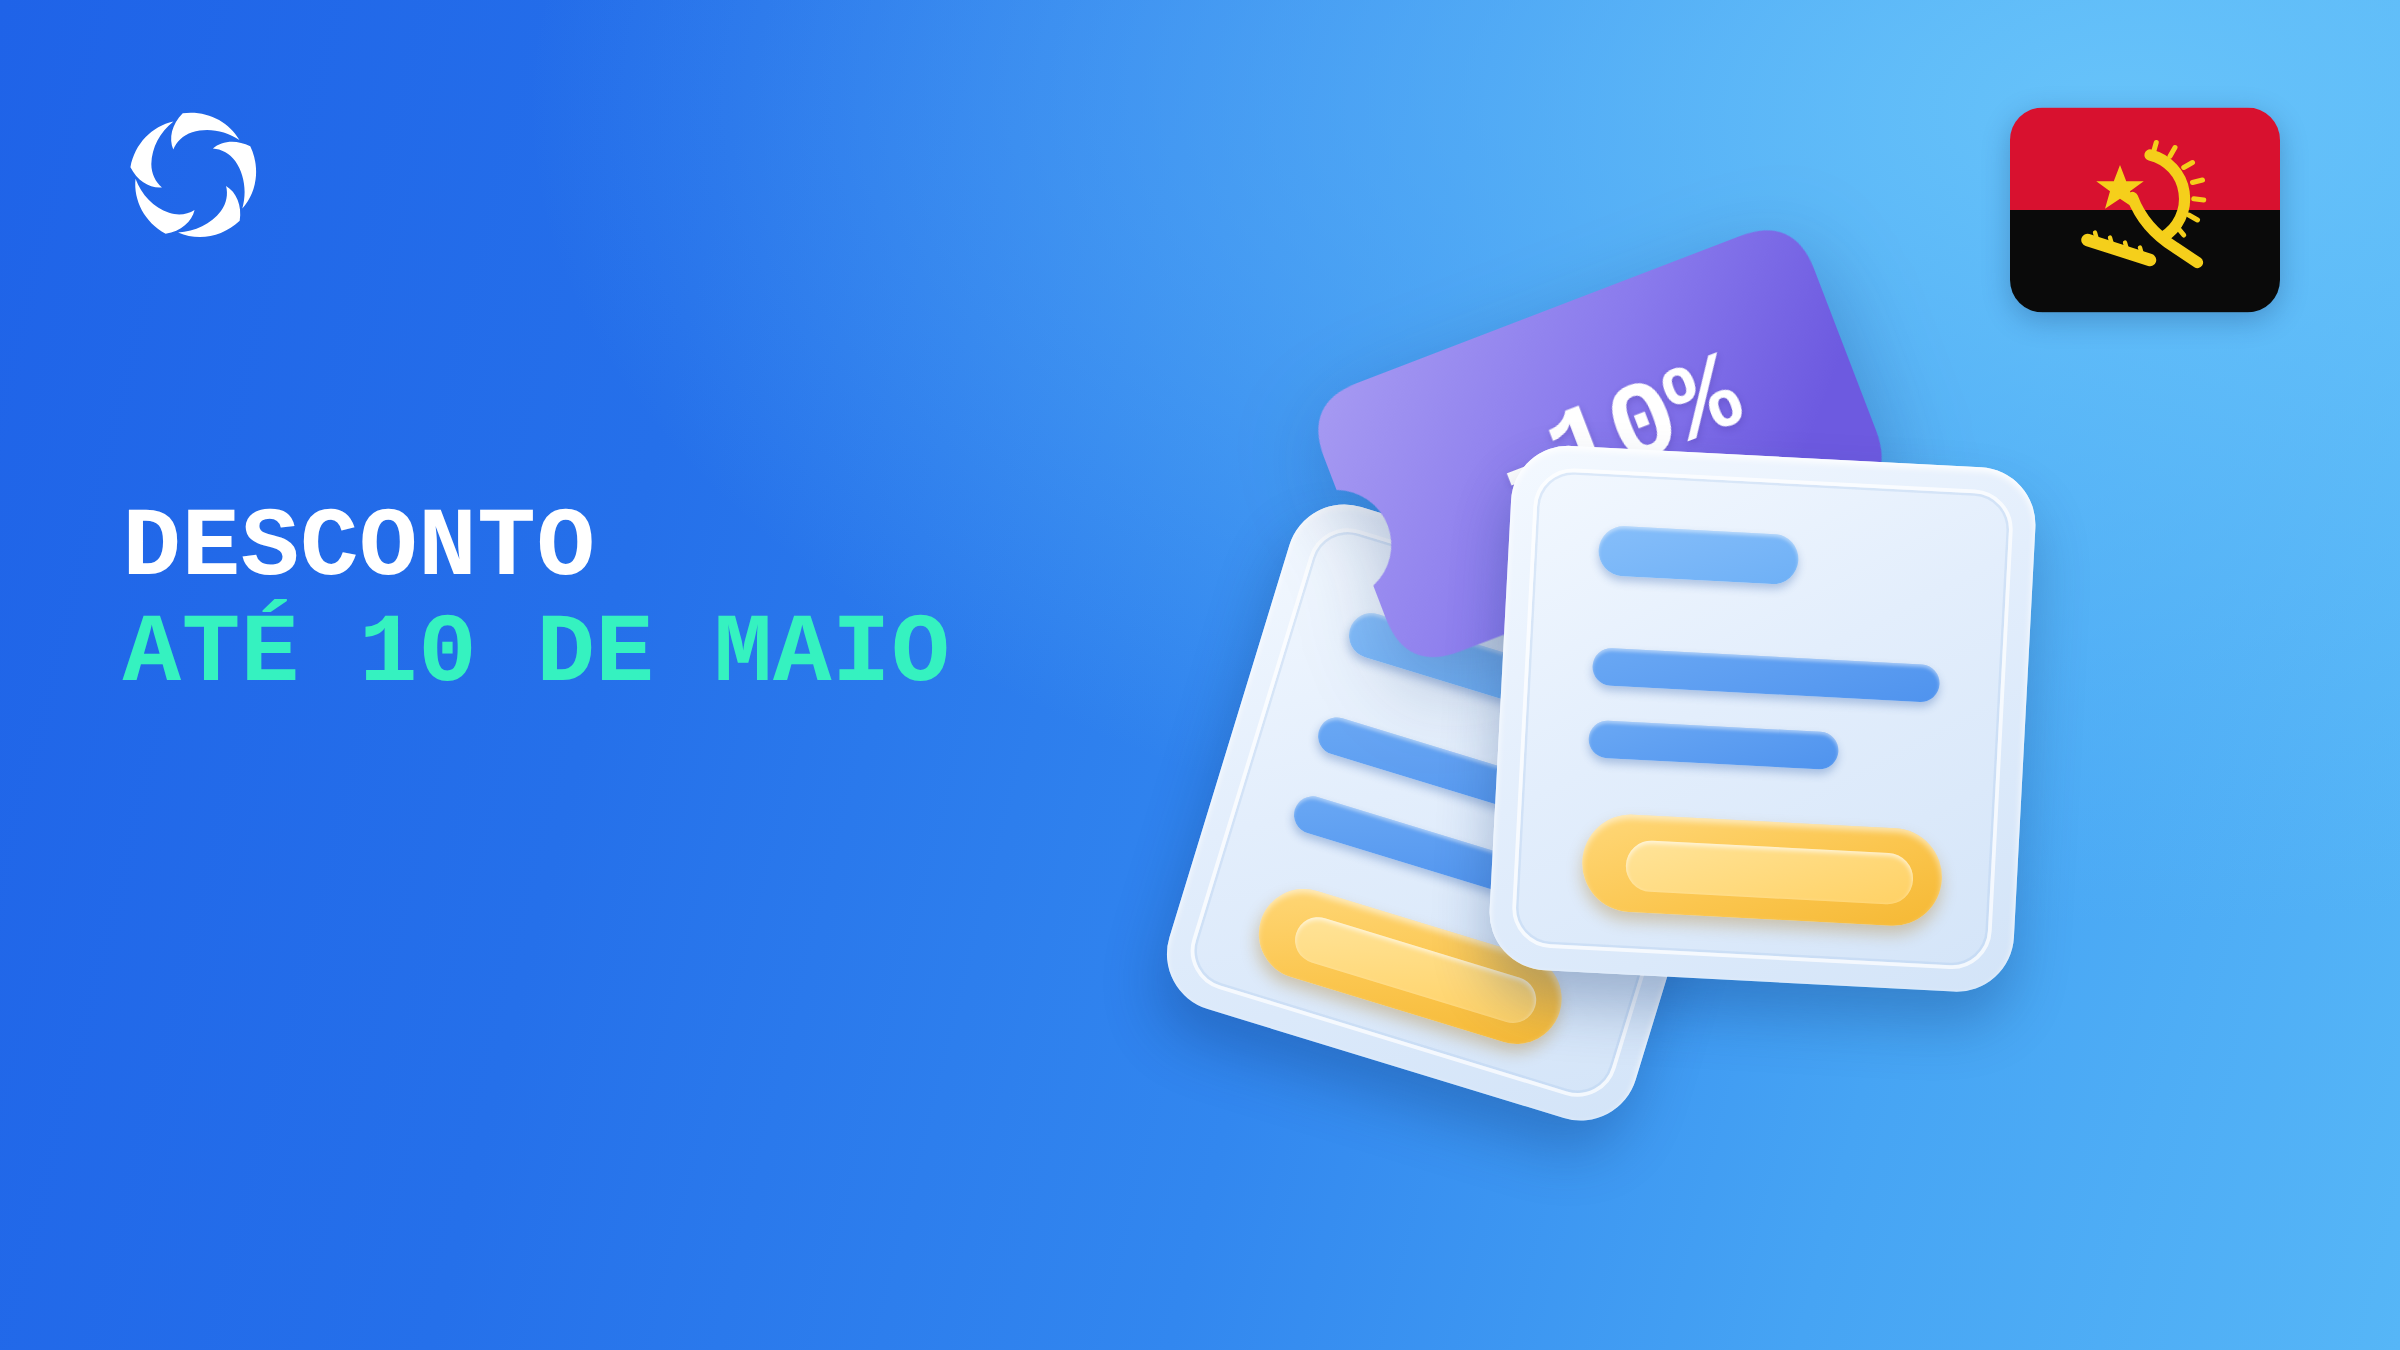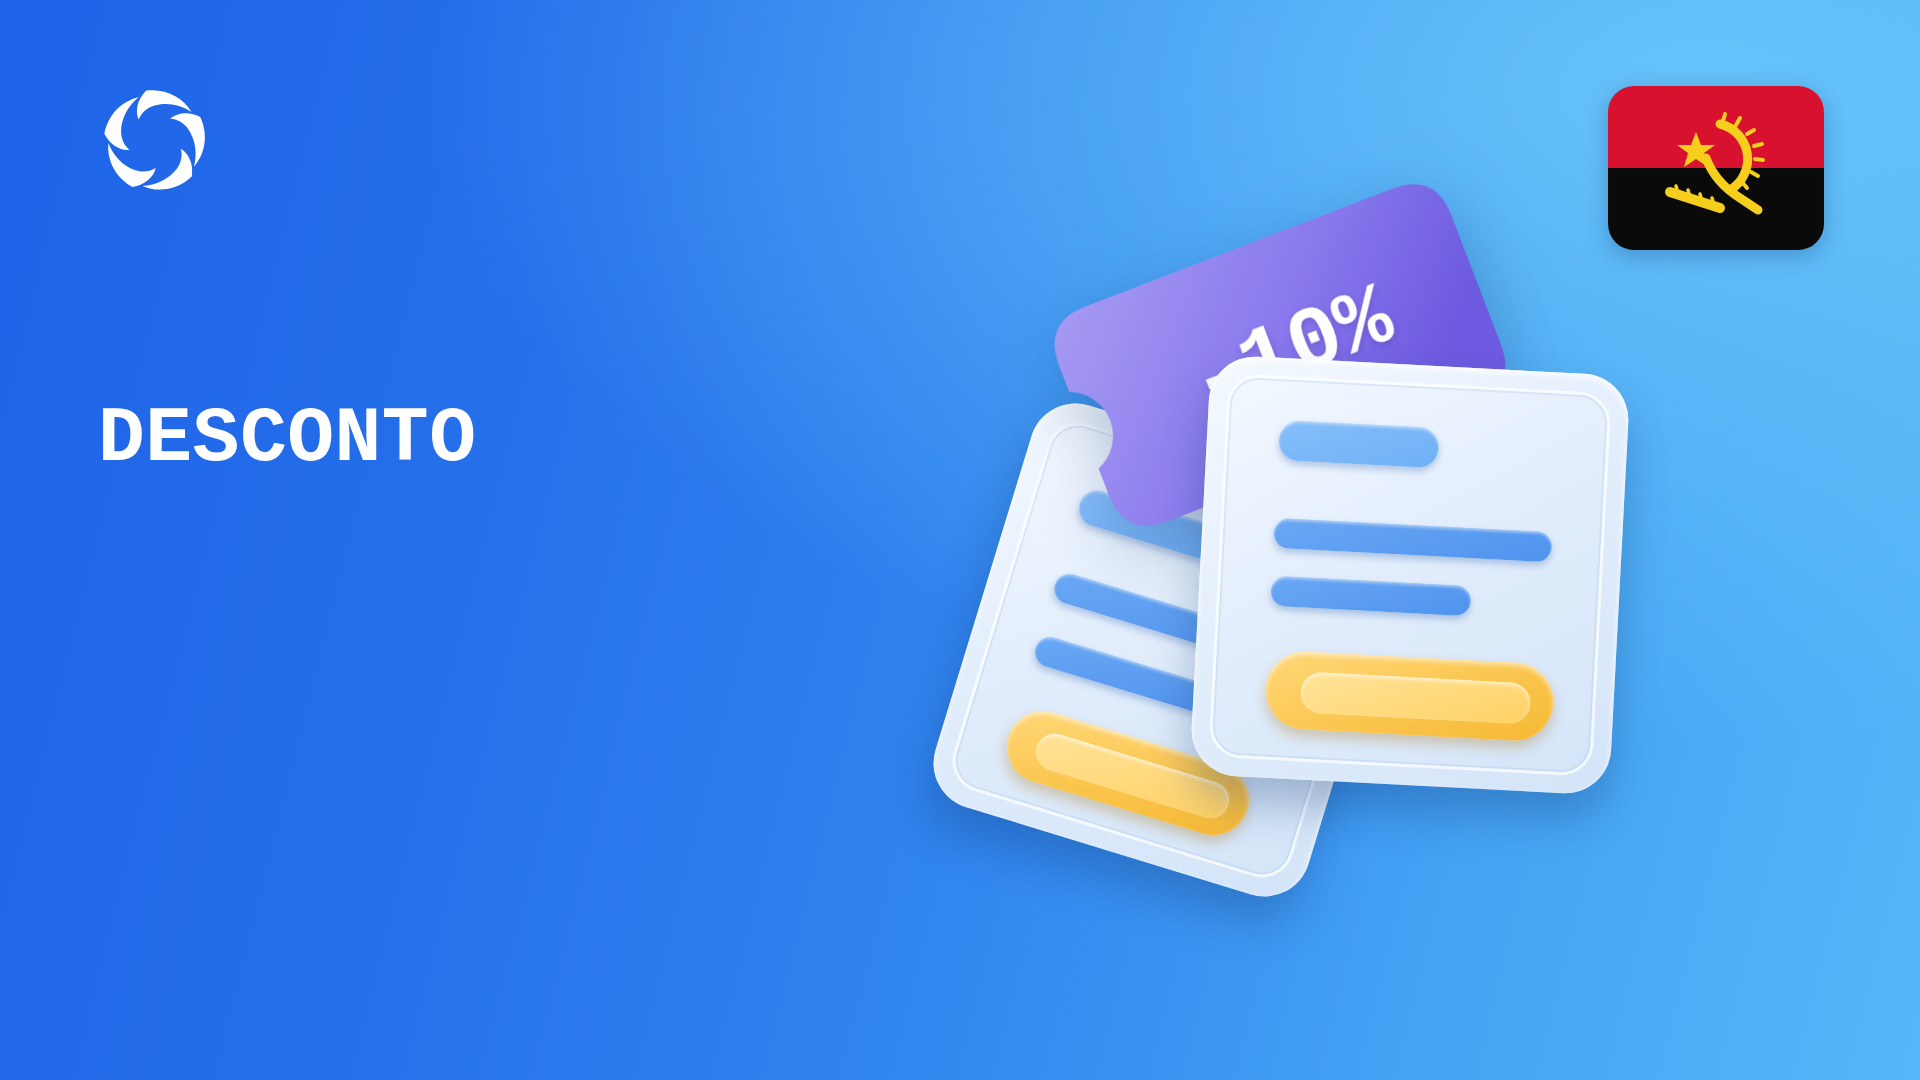--- a/index.html
+++ b/index.html
@@ -232,20 +232,21 @@
           </g>
         </g>
 
         <polygon fill="#f5cf1b" points="88,46 93,59 107,59 96,67 100,81 88,73 76,81 80,67 69,59 83,59"></polygon>
       </svg>
     </div>
   </div>
 
   <div id="headline">
     <span class="hl hl-1">DESCONTO</span>
+    <span class="hl hl-3">ATÉ 10 DE MAIO</span>
   </div>
 
   <div id="illustration">
 
     <div class="doc-card" id="card-back">
       <div class="card-inner-border"></div>
       <div class="pill pill-light p1"></div>
       <div class="pill pill-mid p2"></div>
       <div class="pill pill-mid p3"></div>
       <div class="btn-pill bt">

